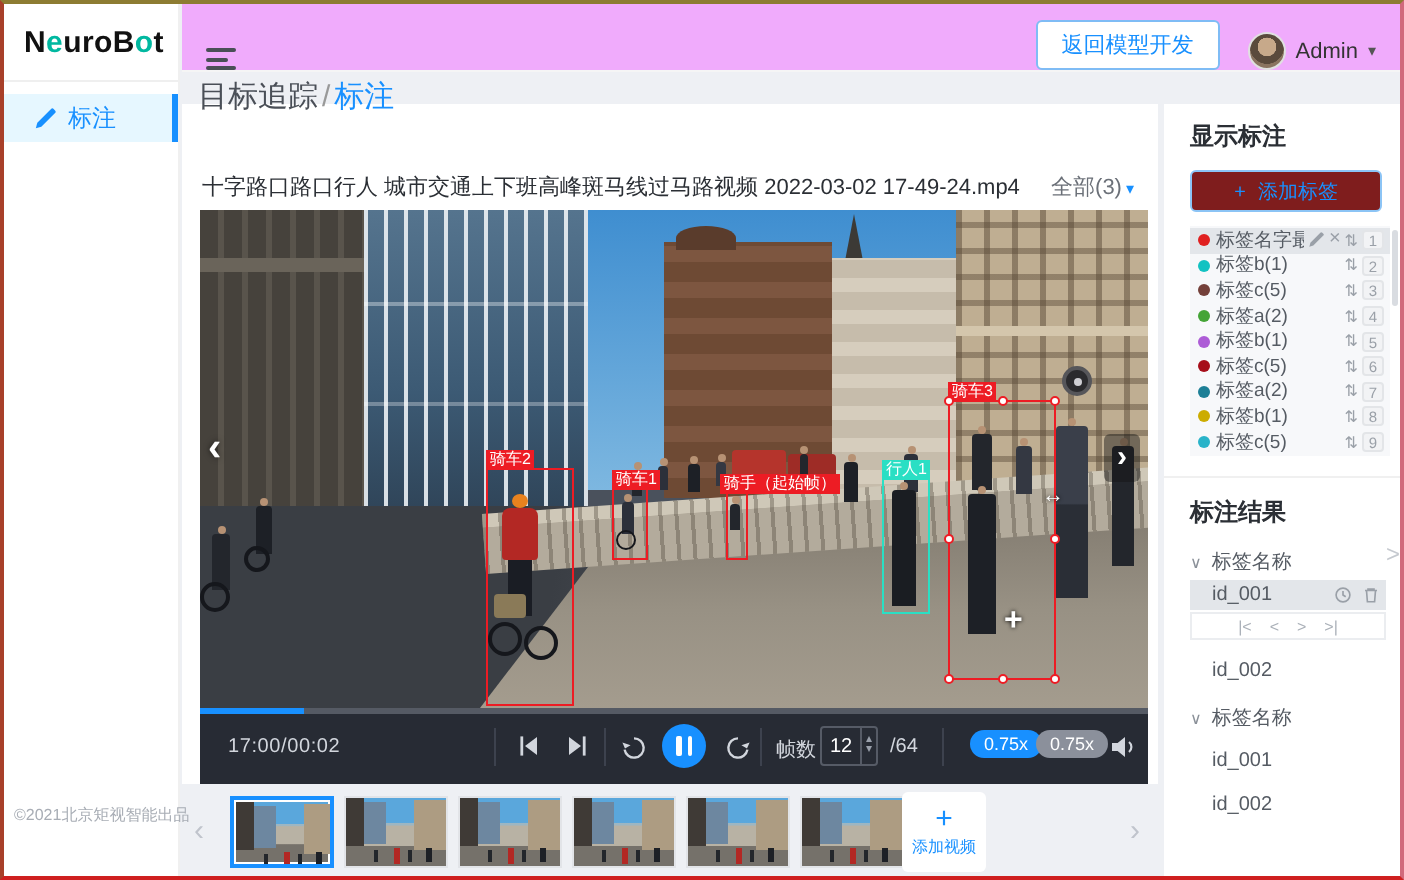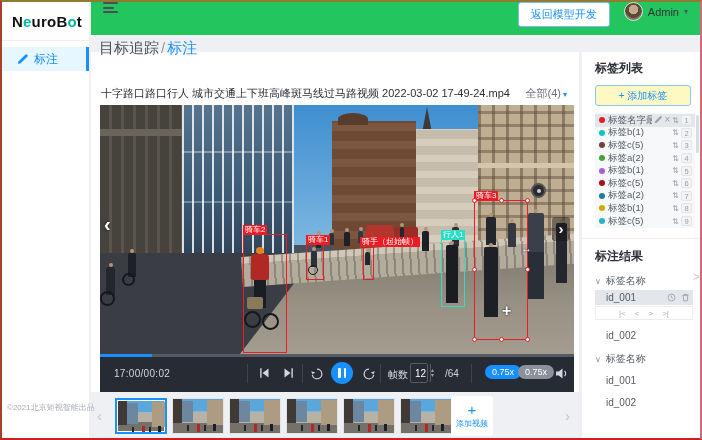--- a/index.html
+++ b/index.html
@@ -7,21 +7,21 @@
   .app{position:relative;width:702px;height:440px;border:2px solid;border-color:#8d7c32 #d16a7c #cf1f1f #a8402a;background:#eef0f4;overflow:hidden}
 
   
   .sidebar{position:absolute;left:0;top:0;width:88px;height:436px;background:#fff;border-right:1px solid #f0f0f0;z-index:5}
   .logo{padding:11px 0 10px 10px;font-size:15px;font-weight:bold;letter-spacing:.2px;color:#111;border-bottom:1px solid #efefef}
   .logo .teal{color:#00b8a0}
   .side-item{display:flex;align-items:center;gap:6px;height:24px;margin-top:6px;background:#e6f7ff;border-right:3px solid #1890ff;color:#1890ff;font-size:12px;padding-left:15px;cursor:pointer}
   .side-footer{position:absolute;left:5px;bottom:25px;font-size:8px;color:#a8adb5;white-space:nowrap}
 
   
-  .topbar{position:absolute;left:89px;top:0;right:0;height:34px;background:#22c55e;display:flex;align-items:flex-start;padding:0 12px;border-bottom:1px solid #f5f5f5}
+  .topbar{position:absolute;left:89px;top:0;right:0;height:34px;background:#f0abfc;display:flex;align-items:flex-end;padding:0 12px;border-bottom:1px solid #f5f5f5}
   .burger{width:15px;height:11px;display:flex;flex-direction:column;justify-content:space-between;cursor:pointer}
   .burger i{display:block;height:2px;background:#4a4f57;border-radius:1px}
   .burger i:nth-child(2){width:11px}
   .back-btn{margin-left:auto;background:#fff;border:1px solid #7fbcf5;color:#1890ff;font-size:11px;padding:4px 12px;border-radius:3px;cursor:pointer;font-family:inherit}
   .user{display:flex;align-items:center;gap:5px;margin-left:14px;cursor:pointer;font-size:11px;color:#333}
   .avatar{width:19px;height:19px;border-radius:50%;background:radial-gradient(circle at 50% 38%,#c7a98a 0 34%,#5a4a3c 35% 62%,#8a7460 63%);border:1px solid #e0e0e0}
   .caret{font-size:8px;color:#555}
 
   
   .breadcrumb{position:absolute;left:97px;top:37px;font-size:15px;color:#4a4f57;z-index:2}
@@ -56,40 +56,40 @@
   .controls{position:absolute;left:9px;top:302px;width:474px;height:38px;background:#272b34;color:#d2d6dd}
   .seek{position:absolute;left:0;top:0;width:100%;height:3px;background:#555a64}
   .seek .done{position:absolute;left:0;top:0;height:3px;width:11%;background:#1890ff}
   .ctime{position:absolute;left:14px;top:14px;font-size:10px;letter-spacing:.3px}
   .cdiv{position:absolute;top:10px;width:1px;height:19px;background:#3d424e}
   .cico{position:absolute;top:13px;cursor:pointer}
   .pausebtn{position:absolute;left:231px;top:8px;width:22px;height:22px;border-radius:50%;background:#1890ff;cursor:pointer}
   .pausebtn i{position:absolute;top:6px;width:2.5px;height:10px;background:#fff;border-radius:1px}
   .pausebtn i:first-child{left:7px}.pausebtn i:last-child{left:12.5px}
   .clabel{position:absolute;top:14px;font-size:10px}
-  .cinput{position:absolute;left:310px;top:9px;width:18px;height:20px;border:1px solid #565b66;border-radius:2px;background:transparent;display:flex}
+  .cinput{position:absolute;left:310px;top:9px;width:29px;height:20px;border:1px solid #565b66;border-radius:2px;background:transparent;display:flex}
   .cinput input{width:19px;border:none;background:transparent;color:#fff;font-size:10px;text-align:center;font-family:inherit;outline:none}
   .spin{width:10px;border-left:1px solid #565b66;display:flex;flex-direction:column;align-items:center;justify-content:center;font-size:6px;color:#9aa0ab;line-height:5px;cursor:pointer}
   .pill{position:absolute;top:11px;font-size:9px;color:#fff;padding:2px 7px;border-radius:8px;cursor:pointer}
 
   
   .strip{position:absolute;left:89px;top:392px;width:488px;height:44px}
   .snav{position:absolute;top:13px;color:#c0c4cc;font-size:15px;cursor:pointer}
   .thumb{position:absolute;top:4px;width:52px;height:36px;background:#fff;overflow:hidden;cursor:pointer;border:1px solid #e2e4e8}
   .thumb.sel{border:2px solid #1890ff;padding:1px}
   .scene{position:relative;width:100%;height:100%;background:linear-gradient(180deg,#5aa7dc 0 36%,#9db6c2 37% 40%,#b8b2a4 41% 70%,#75716a 71%)}
   .scene i{position:absolute;display:block}
   .addcard{position:absolute;left:360px;top:2px;width:42px;height:40px;background:#fff;border-radius:3px;display:flex;flex-direction:column;align-items:center;justify-content:center;color:#1890ff;cursor:pointer}
   .addcard .plus{font-size:15px;line-height:14px}
   .addcard .txt{font-size:8px;margin-top:1px}
 
   
   .rpanel{position:absolute;left:580px;top:50px;width:119px;height:386px;background:#fff;padding:8px 8px 0 13px}
   .rtitle{font-size:12px;font-weight:bold;color:#2b2f35}
-  .addlabel{margin-top:8px;width:96px;height:21px;background:#fef9c3;border:1px solid #8cc4f5;color:#1890ff;font-size:10px;border-radius:3px;cursor:pointer;font-family:Liberation Sans, sans-serif}
+  .addlabel{margin-top:8px;width:96px;height:21px;background:#7f1d1d;border:1px solid #8cc4f5;color:#1890ff;font-size:10px;border-radius:3px;cursor:pointer;font-family:Liberation Mono, monospace}
   .llist{margin-top:7px;width:100px;position:relative;background:#f7f8fa;padding:1px 0}
   .lrow{display:flex;align-items:center;height:12.6px;font-size:9.5px;color:#555b63;padding:0 3px 0 4px;cursor:pointer}
   .lrow.sel{background:#e3e6ea}
   .dot{width:6px;height:6px;border-radius:50%;margin-right:3px;flex:none}
   .lname{white-space:nowrap;overflow:hidden;flex:1}
   .licon{color:#9aa0a8;font-size:8px;margin-left:2px;cursor:pointer;flex:none}
   .lnum{flex:none;width:11px;height:10px;margin-left:2px;background:#f2f3f5;border:1px solid #e3e5e8;border-radius:2px;color:#9aa0a8;font-size:7.5px;text-align:center;line-height:9px}
   .vsb{position:absolute;right:-4px;top:2px;width:3px;height:38px;background:#d9dce1;border-radius:2px}
   .rdivider{margin:10px -8px 0 -13px;height:1px;background:#f0f0f0}
   .res-title{margin-top:9px;font-size:12px;font-weight:bold;color:#2b2f35}
@@ -135,21 +135,21 @@
 
   <div class="breadcrumb">
     <span>目标追踪</span><span class="sep">/</span><span class="cur">标注</span>
   </div>
 
   <div class="card">
 
 
     <div class="title-row">
       <span class="vtitle">十字路口路口行人 城市交通上下班高峰斑马线过马路视频 2022-03-02 17-49-24.mp4</span>
-      <span class="vfilter"><span>全部(4)</span><span class="caret">▾</span></span>
+      <span class="vfilter"><span>全部(3)</span><span class="caret">▾</span></span>
     </div>
 
     <div class="player">
 
       <div class="ph" style="left:0;top:0;width:474px;height:140px;background:linear-gradient(180deg,#3f8ed0,#7db7e0)"></div>
 
       <div class="ph" style="left:0;top:0;width:85px;height:178px;background:repeating-linear-gradient(90deg,#46423c 0 9px,#59544c 9px 12px),#46423c"></div>
       <div class="ph" style="left:0;top:24px;width:85px;height:7px;background:#6a645a"></div>
 
       <div class="ph" style="left:82px;top:0;width:112px;height:152px;background:repeating-linear-gradient(90deg,rgba(235,240,244,.9) 0 2px,rgba(0,0,0,0) 2px 10px),linear-gradient(180deg,#55748e,#3c5a74 60%,#2f4458)"></div>
@@ -355,21 +355,21 @@
         </div>
       </div>
     <div class="addcard">
       <span class="plus">+</span>
       <span class="txt">添加视频</span>
     </div>
     <span class="snav" style="left:474px">›</span>
   </div>
 
   <aside class="rpanel">
-    <div class="rtitle">标签列表</div>
+    <div class="rtitle">显示标注</div>
     <button class="addlabel">+ 添加标签</button>
 
     <div class="llist">
       <div class="lrow sel">
         <span class="dot" style="background: rgb(224, 32, 32);"></span>
         <span class="lname">标签名字最长数...</span>
         <svg class="licon" width="8" height="8" viewBox="0 0 12 12">
             <path d="M1 11l.8-3L9.3.5a1 1 0 0 1 1.4 0l.8.8a1 1 0 0 1 0 1.4L4 10.2 1 11z" fill="#9aa0a8"></path>
           </svg>
         <span class="licon" style="font-size:10px;line-height:8px">×</span>

